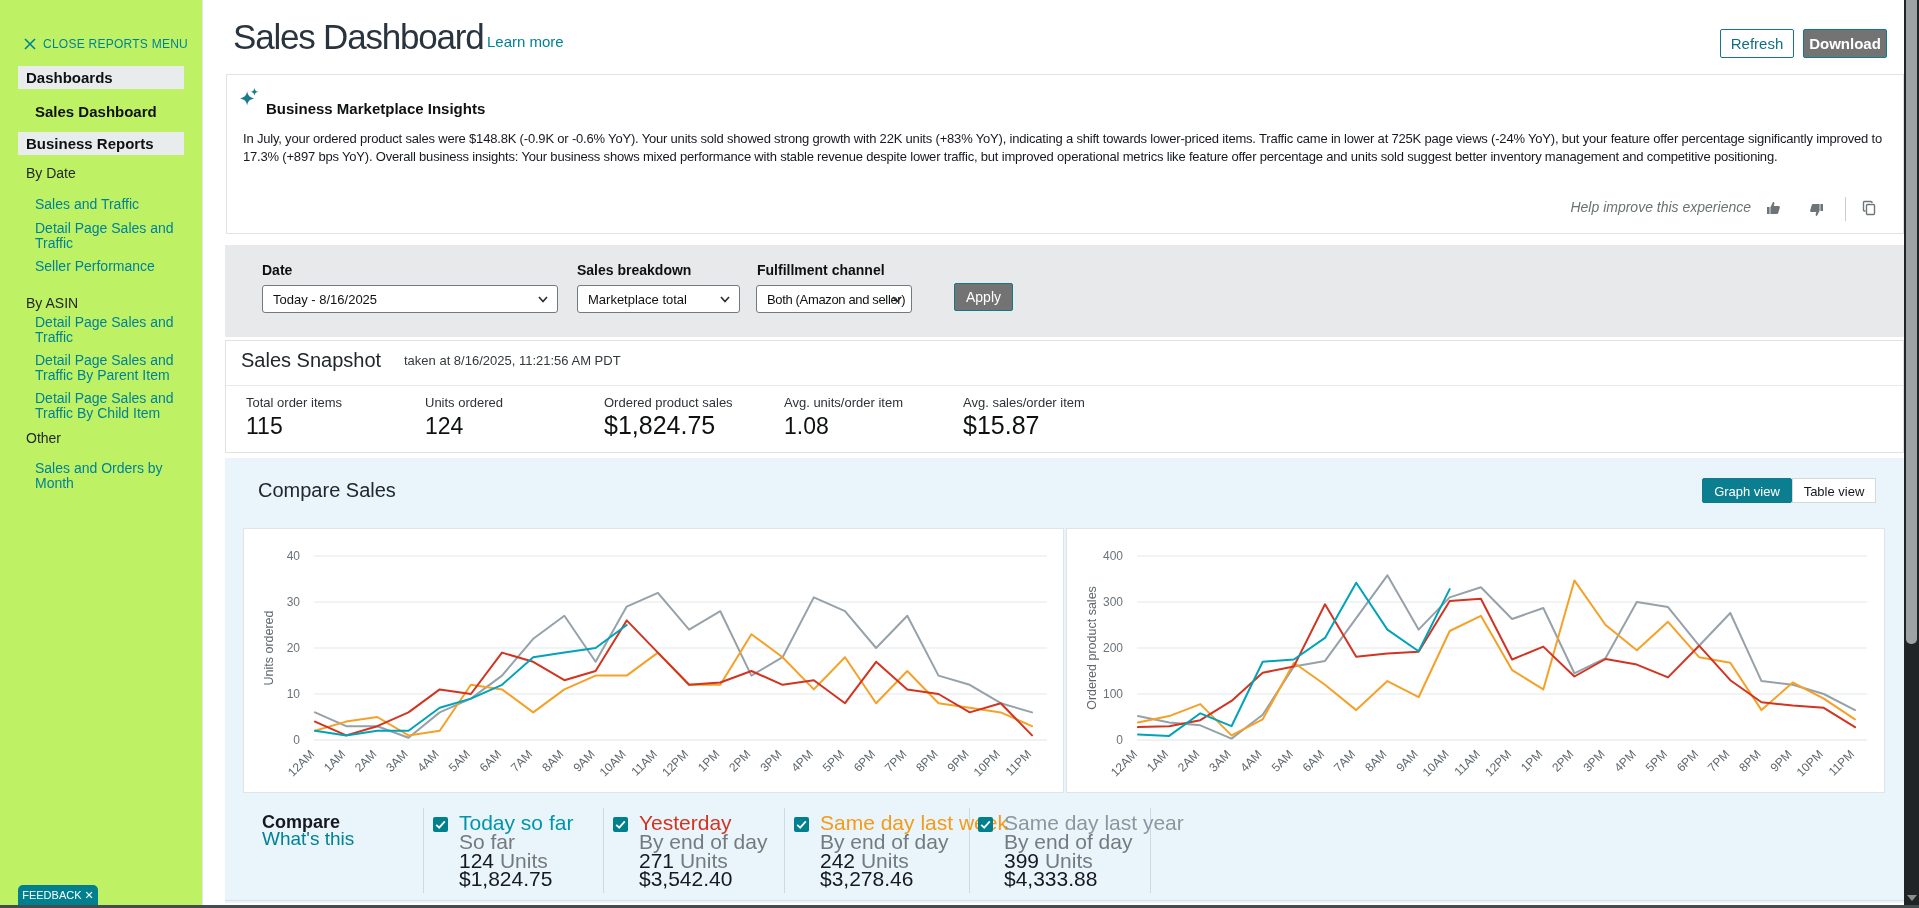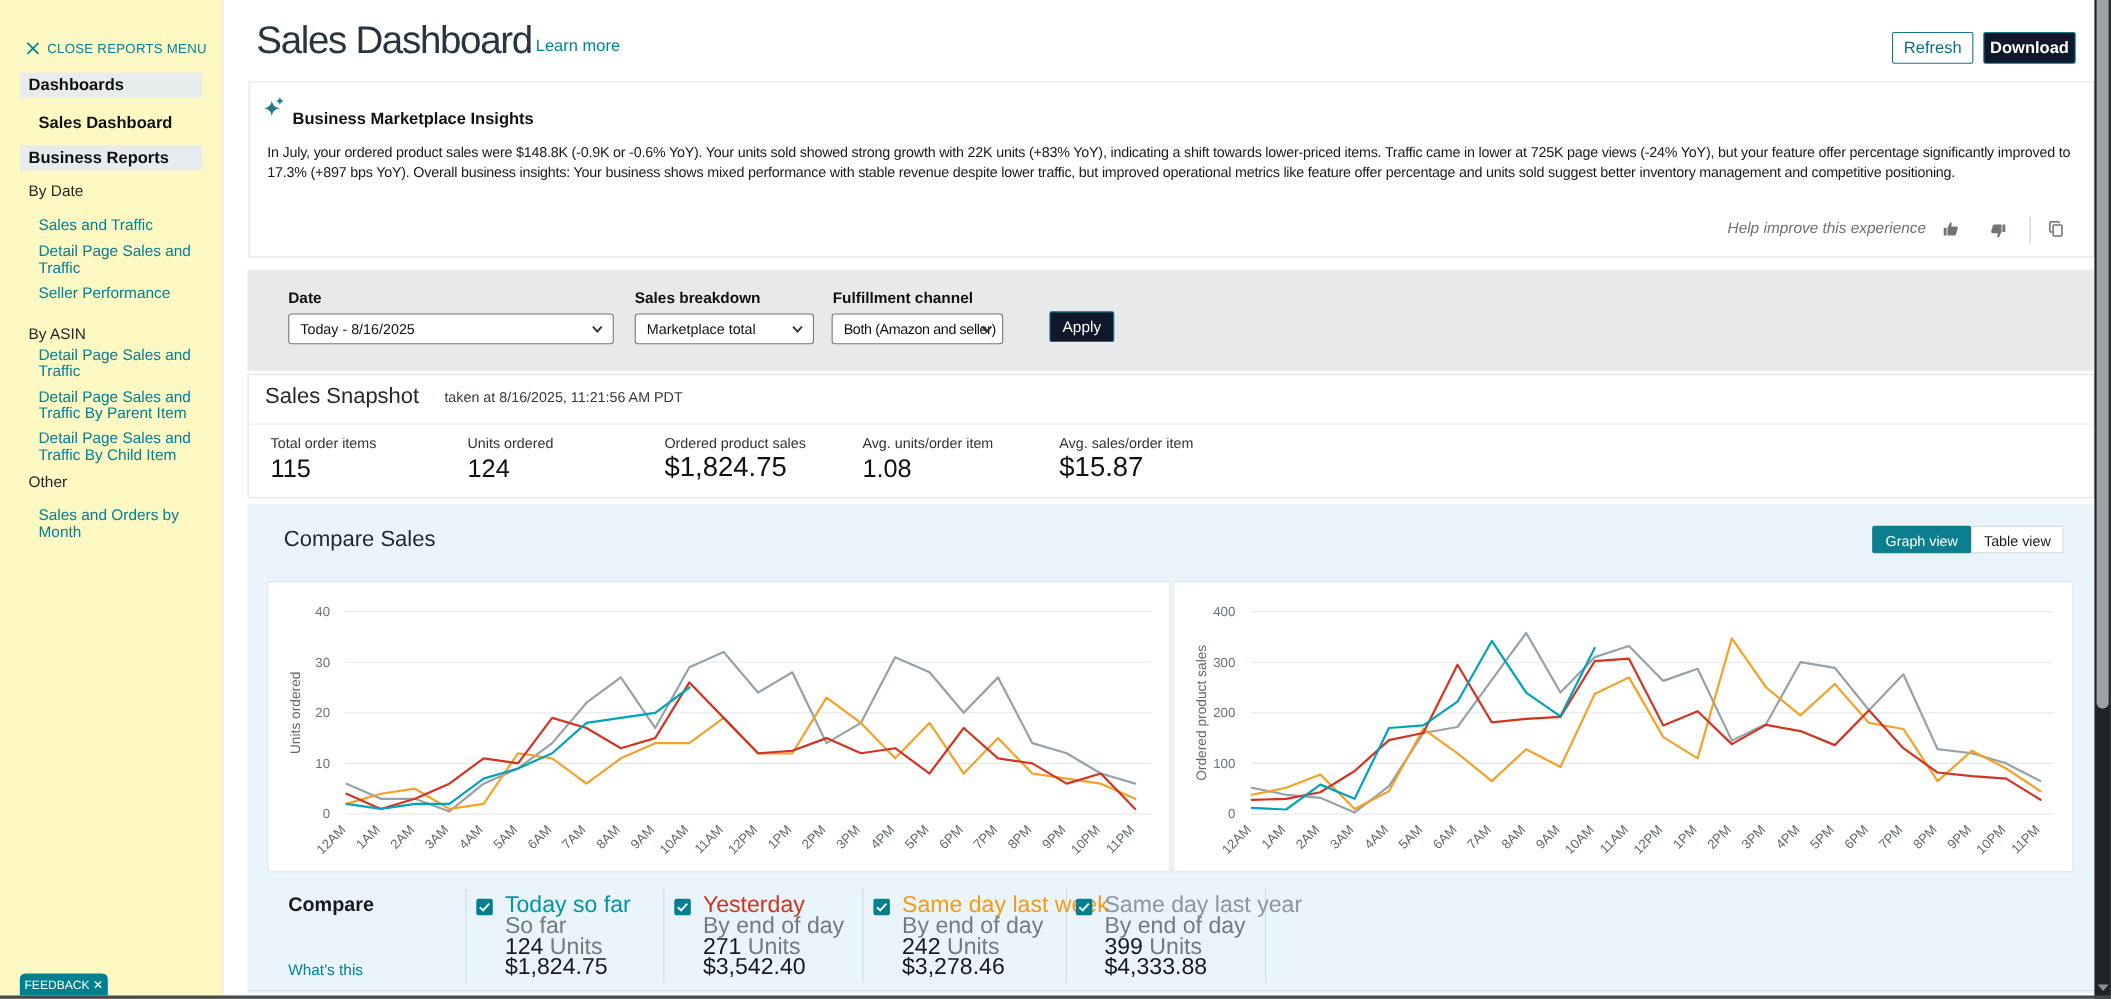--- a/index.html
+++ b/index.html
@@ -2,28 +2,28 @@
 <html><head>
 <meta charset="utf-8">
 <style>
 * { margin:0; padding:0; box-sizing:border-box; }
 html,body { width:1919px; height:908px; overflow:hidden; background:#fff;
   font-family:"Liberation Sans", sans-serif; color:#0f1111; }
 .abs { position:absolute; }
 a { color:#008296; text-decoration:none; }
 
 #sidebar { position:absolute; left:0; top:0; width:203px; height:908px;
-  background:#fef9c3; border-right:1px solid #e4e7e7; }
+  background:#bef264; border-right:1px solid #e4e7e7; }
 .sbar { position:absolute; left:18px; width:166px; height:23px; background:#e9eced;
   font-weight:bold; font-size:15px; color:#0f1111; padding:3px 0 0 8px; }
 .slink { position:absolute; left:35px; width:150px; font-size:14px; line-height:15px; color:#008296; }
 .splain { position:absolute; left:26px; font-size:14px; color:#23282b; }
 .sbold { position:absolute; left:35px; font-size:15px; font-weight:bold; color:#0f1111; }
 
-.btn-teal { background:#0f172a; color:#fff; border:1px solid #10798e; border-radius:2px;
+.btn-teal { background:#737373; color:#fff; border:1px solid #10798e; border-radius:2px;
   text-align:center; }
 .btn-line { background:#fff; color:#10707f; border:1px solid #17778a; border-radius:2px; text-align:center; }
 
 .card { position:absolute; background:#fff; border:1px solid #e0e3e3; }
 .selbox { position:absolute; height:28px; background:#fff; border:1px solid #6f7b80; border-radius:3px;
   font-size:13px; color:#0f1111; padding:6px 24px 0 10px; white-space:nowrap; overflow:hidden; }
 .selbox .chev { position:absolute; right:9px; top:10px; width:10px; height:7px; }
 .flabel { position:absolute; font-size:14px; font-weight:bold; color:#0f1111; }
 .statlabel { position:absolute; font-size:13px; color:#2d3336; }
 .statval { position:absolute; font-size:23px; color:#0f1111; }
@@ -198,21 +198,21 @@
 <text x="726.7" y="227" text-anchor="end" transform="rotate(-45 726.7 227)" font-family="Liberation Sans, sans-serif" font-size="12" fill="#5f686e">9PM</text>
 <text x="757.8" y="227" text-anchor="end" transform="rotate(-45 757.8 227)" font-family="Liberation Sans, sans-serif" font-size="12" fill="#5f686e">10PM</text>
 <text x="789.0" y="227" text-anchor="end" transform="rotate(-45 789.0 227)" font-family="Liberation Sans, sans-serif" font-size="12" fill="#5f686e">11PM</text>
 <polyline points="72.0,188.1 103.2,194.5 134.3,197.3 165.5,210.6 196.7,186.7 227.9,138.4 259.0,132.9 290.2,90.1 321.4,47.3 352.6,101.6 383.7,69.4 414.9,59.3 446.1,91.0 477.3,80.0 508.4,145.3 539.6,130.1 570.8,74.0 602.0,79.1 633.1,117.7 664.3,85.0 695.5,153.1 726.7,156.8 757.8,166.0 789.0,182.1" fill="none" stroke="#96a1a9" stroke-width="2" stroke-linejoin="round" stroke-linecap="round"></polyline>
 <polyline points="72.0,194.5 103.2,188.1 134.3,176.1 165.5,207.4 196.7,191.3 227.9,134.7 259.0,156.8 290.2,182.1 321.4,153.1 352.6,169.2 383.7,103.0 414.9,87.8 446.1,142.1 477.3,161.4 508.4,52.4 539.6,97.0 570.8,122.3 602.0,93.8 633.1,129.2 664.3,134.7 695.5,182.1 726.7,154.5 757.8,170.6 789.0,191.3" fill="none" stroke="#f5a128" stroke-width="2" stroke-linejoin="round" stroke-linecap="round"></polyline>
 <polyline points="72.0,199.1 103.2,198.2 134.3,192.2 165.5,172.9 196.7,144.8 227.9,138.4 259.0,76.3 290.2,128.7 321.4,125.5 352.6,123.7 383.7,73.1 414.9,70.8 446.1,131.5 477.3,118.6 508.4,148.5 539.6,131.0 570.8,136.6 602.0,149.4 633.1,117.7 664.3,152.2 695.5,174.3 726.7,177.5 757.8,179.8 789.0,199.1" fill="none" stroke="#d13420" stroke-width="2" stroke-linejoin="round" stroke-linecap="round"></polyline>
 <polyline points="72.0,206.5 103.2,207.9 134.3,185.3 165.5,198.2 196.7,133.8 227.9,131.5 259.0,109.9 290.2,54.7 321.4,101.6 352.6,123.2 383.7,61.1" fill="none" stroke="#00a3b8" stroke-width="2" stroke-linejoin="round" stroke-linecap="round"></polyline>
 </svg></div>
 
 <div class="abs" style="left:262px;top:812px;font-size:18px;font-weight:bold;color:#16191f;">Compare</div>
-<a class="abs" style="left:262px;top:873px;font-size:14px;">What's this</a>
+<a class="abs" style="left:262px;top:828px;font-size:19px;">What's this</a>
 <div class="sep" style="left:423px;top:808px;height:85px;"></div>
 <div class="sep" style="left:603px;top:808px;height:85px;"></div>
 <div class="sep" style="left:784px;top:808px;height:85px;"></div>
 <div class="sep" style="left:969px;top:808px;height:85px;"></div>
 <div class="sep" style="left:1150px;top:808px;height:85px;"></div>
 
 <div class="abs" style="left:433px;top:817px;width:15px;height:15px;background:#00808e;border-radius:2px;">
   <svg width="15" height="15" viewBox="0 0 15 15">
       <path d="M3.2 7.8 L6.2 10.6 L11.8 4.4" fill="none" stroke="#fff" stroke-width="1.8"></path>
     </svg></div>

